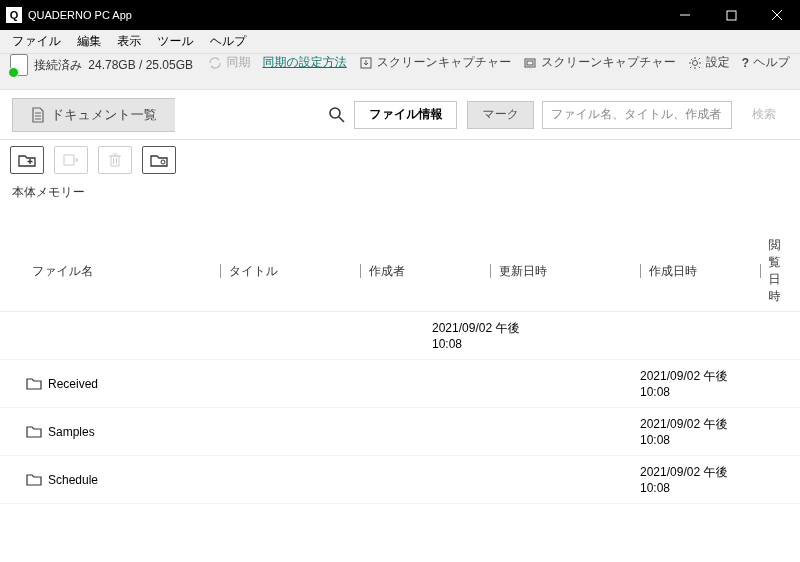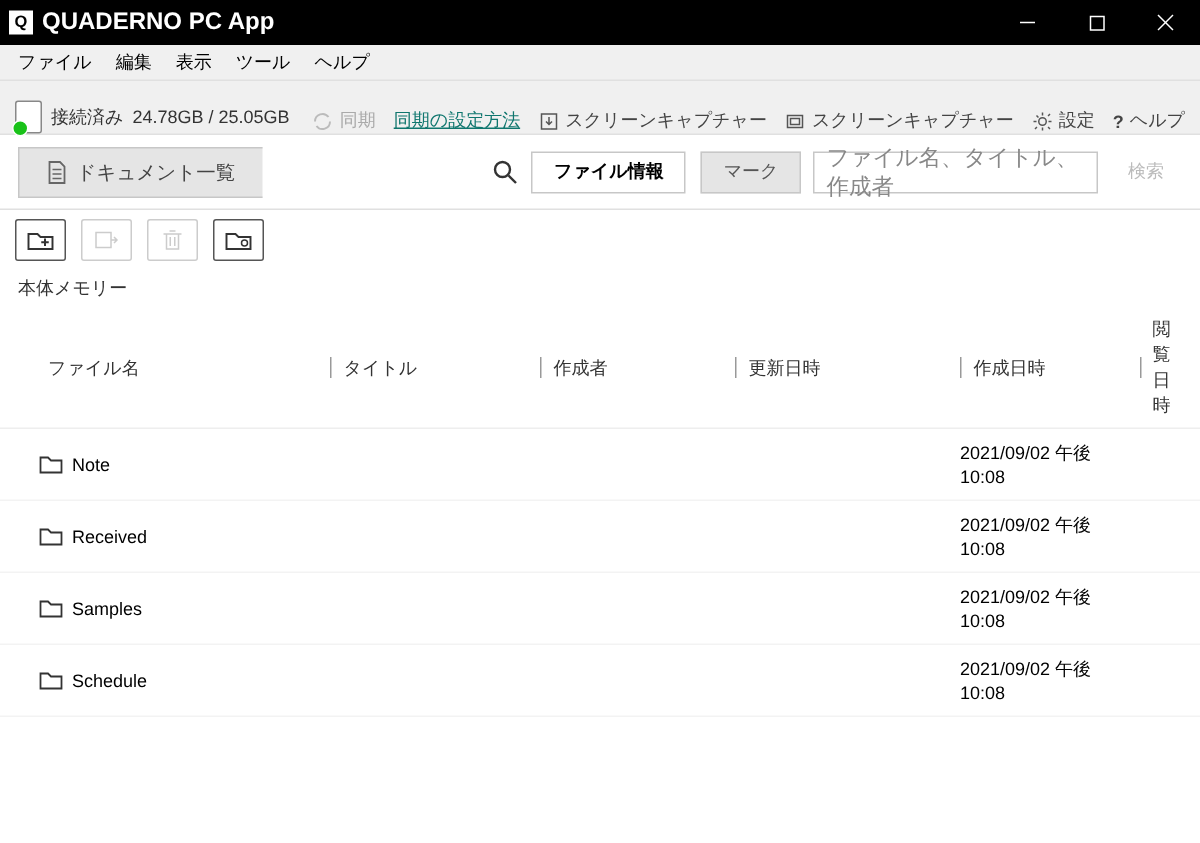--- a/index.html
+++ b/index.html
@@ -2,66 +2,66 @@
 <html><head>
 <meta charset="utf-8">
 <style>
   * { margin: 0; padding: 0; box-sizing: border-box; }
   body { font-family: "Meiryo", "Yu Gothic", sans-serif; font-size: 12px; background: #fff; color: #000; user-select: none; }
   .window { width: 800px; height: 562px; display: flex; flex-direction: column; background: #fff; }
 
   
   .titlebar { height: 30px; background: #000; color: #fff; display: flex; align-items: center; }
   .titlebar .appicon { width: 16px; height: 16px; margin-left: 6px; margin-right: 6px; background: #fff; color:#000; display:flex; align-items:center; justify-content:center; font-size:11px; font-weight:bold; }
-  .titlebar .title { flex: 0 0 auto; font-size: 16px; font-weight: bold; }
+  .titlebar .title { flex: 0 0 auto; font-size: 11px; }
   .titlebar .spacer { flex: 1; }
   .titlebar .tbtn { width: 46px; height: 30px; display: flex; align-items: center; justify-content: center; }
   .titlebar .tbtn svg { stroke: #fff; fill: none; }
 
   
   .menubar { height: 24px; background: #f0f0f0; display: flex; align-items: center; padding: 0 4px; border-bottom: 1px solid #e0e0e0; font-size: 12px; }
   .menubar .menuitem { padding: 2px 8px; }
 
   
-  .statusrow { height: 36px; background: #f0f0f0; display: flex; align-items: flex-end; padding: 0 10px; border-bottom: 1px solid #e0e0e0; }
+  .statusrow { height: 36px; background: #f0f0f0; display: flex; align-items: flex-start; padding: 0 10px; border-bottom: 1px solid #e0e0e0; }
   .statusrow .connleft { display: flex; align-items: center; gap: 6px; }
   .devicon { width: 18px; height: 22px; border: 1px solid #888; border-radius: 2px; position: relative; background:#fff; }
   .devicon::after { content: ""; position: absolute; width: 9px; height: 9px; background: #19c219; border-radius: 50%; left: -3px; bottom: -3px; border: 1px solid #fff; }
   .statusrow .conntext { font-size: 12px; color: #333; }
   .statusrow .right { margin-left: auto; display: flex; align-items: center; gap: 12px; font-size: 12px; color: #444; }
   .statusrow .rightitem { display: flex; align-items: center; gap: 4px; }
   .statusrow .link { color: #0f766e; text-decoration: underline; }
   .greytext { color: #aaa; }
 
   
   .toolbar2 { height: 50px; background: #fff; display: flex; align-items: center; padding: 8px 12px; gap: 0; border-bottom: 1px solid #e0e0e0; }
   .tabbtn { height: 34px; border: 1px solid #c7c7c7; display: flex; align-items: center; justify-content: center; gap: 6px; padding: 0 18px; font-size: 13px; }
   .tabbtn.active { background: #fff; font-weight: bold; }
   .tabbtn.inactive { background: #e5e5e5; color: #444; }
   .tabbtn:first-of-type { border-right: none; }
   .toolbar2 .searchgroup { margin-left: auto; display: flex; align-items: center; gap: 8px; }
   .seg { height: 28px; border: 1px solid #c7c7c7; display: flex; align-items: center; justify-content: center; padding: 0 14px; font-size: 12px; }
   .seg.active { background: #fff; font-weight: bold; }
   .seg.inactive { background: #e5e5e5; color: #555; margin-left: 10px; }
-  .searchbox { height: 28px; width: 190px; border: 1px solid #c7c7c7; padding: 0 8px; font-size: 15px; color: #888; display:flex; align-items:center; }
+  .searchbox { height: 28px; width: 190px; border: 1px solid #c7c7c7; padding: 0 8px; font-size: 12px; color: #888; display:flex; align-items:center; }
   .searchbtn { height: 28px; padding: 0 12px; color: #bbb; font-size: 12px; display:flex; align-items:center; }
 
   
   .iconbar { height: 40px; background: #fff; display: flex; align-items: center; padding: 4px 10px; gap: 10px; }
   .iconbtn { width: 34px; height: 28px; border: 1px solid #555; border-radius: 2px; display: flex; align-items: center; justify-content: center; }
   .iconbtn.disabled { border-color: #ccc; }
   .iconbtn svg { stroke: #333; fill: none; }
   .iconbtn.disabled svg { stroke: #ccc; }
 
   
   .breadcrumb { padding: 4px 12px; font-size: 12px; color: #333; }
 
   
   .listheader { display: flex; padding: 6px 12px; font-size: 12px; color: #333; border-bottom: 1px solid #eee; }
-  .listheader .col { display: flex; align-items: center; }
+  .listheader .col { display: flex; align-items: center; margin-top: 26px; }
   .col.sep::before { content: ""; width: 1px; height: 14px; background: #999; margin-right: 8px; }
   .c-name { width: 208px; padding-left: 20px; }
   .c-title { width: 140px; }
   .c-author { width: 130px; }
   .c-updated { width: 150px; }
   .c-created { width: 120px; }
   .c-viewed { flex: 1; }
 
   
   .listbody { flex: 1; overflow: auto; }
@@ -206,60 +206,54 @@
     <div class="col c-name">ファイル名</div>
     <div class="col c-title sep">タイトル</div>
     <div class="col c-author sep">作成者</div>
     <div class="col c-updated sep">更新日時</div>
     <div class="col c-created sep">作成日時</div>
     <div class="col c-viewed sep">閲覧日時</div>
   </div>
 
   <div class="listbody">
     <div class="row">
+      <div class="rtitle"></div>
+        <div class="rauthor"></div>
+        <div class="rupdated"></div>
+      <div class="rcreated">2021/09/02 午後 10:08</div>
+    </div>
+    <div class="row">
       <div class="rname">
           <svg width="16" height="13" class="foldersvg">
             <path d="M1 2h5l2 2h7v8H1z" stroke-width="1.2"></path>
           </svg>
-          <span>Note</span>
+          <span>Received</span>
         </div>
       <div class="rtitle"></div>
         <div class="rauthor"></div>
         <div class="rupdated"></div>
       <div class="rcreated">2021/09/02 午後 10:08</div>
     </div>
     <div class="row">
       <div class="rname">
           <svg width="16" height="13" class="foldersvg">
             <path d="M1 2h5l2 2h7v8H1z" stroke-width="1.2"></path>
           </svg>
-          <span>Received</span>
+          <span>Samples</span>
         </div>
       <div class="rtitle"></div>
         <div class="rauthor"></div>
         <div class="rupdated"></div>
       <div class="rcreated">2021/09/02 午後 10:08</div>
     </div>
     <div class="row">
       <div class="rname">
           <svg width="16" height="13" class="foldersvg">
             <path d="M1 2h5l2 2h7v8H1z" stroke-width="1.2"></path>
           </svg>
-          <span>Samples</span>
-        </div>
-      <div class="rtitle"></div>
-        <div class="rauthor"></div>
-        <div class="rupdated"></div>
-      <div class="rcreated">2021/09/02 午後 10:08</div>
-    </div>
-    <div class="row">
-      <div class="rname">
-          <svg width="16" height="13" class="foldersvg">
-            <path d="M1 2h5l2 2h7v8H1z" stroke-width="1.2"></path>
-          </svg>
           <span>Schedule</span>
         </div>
       <div class="rtitle"></div>
         <div class="rauthor"></div>
         <div class="rupdated"></div>
       <div class="rcreated">2021/09/02 午後 10:08</div>
     </div>
   </div>
 
 </div>

